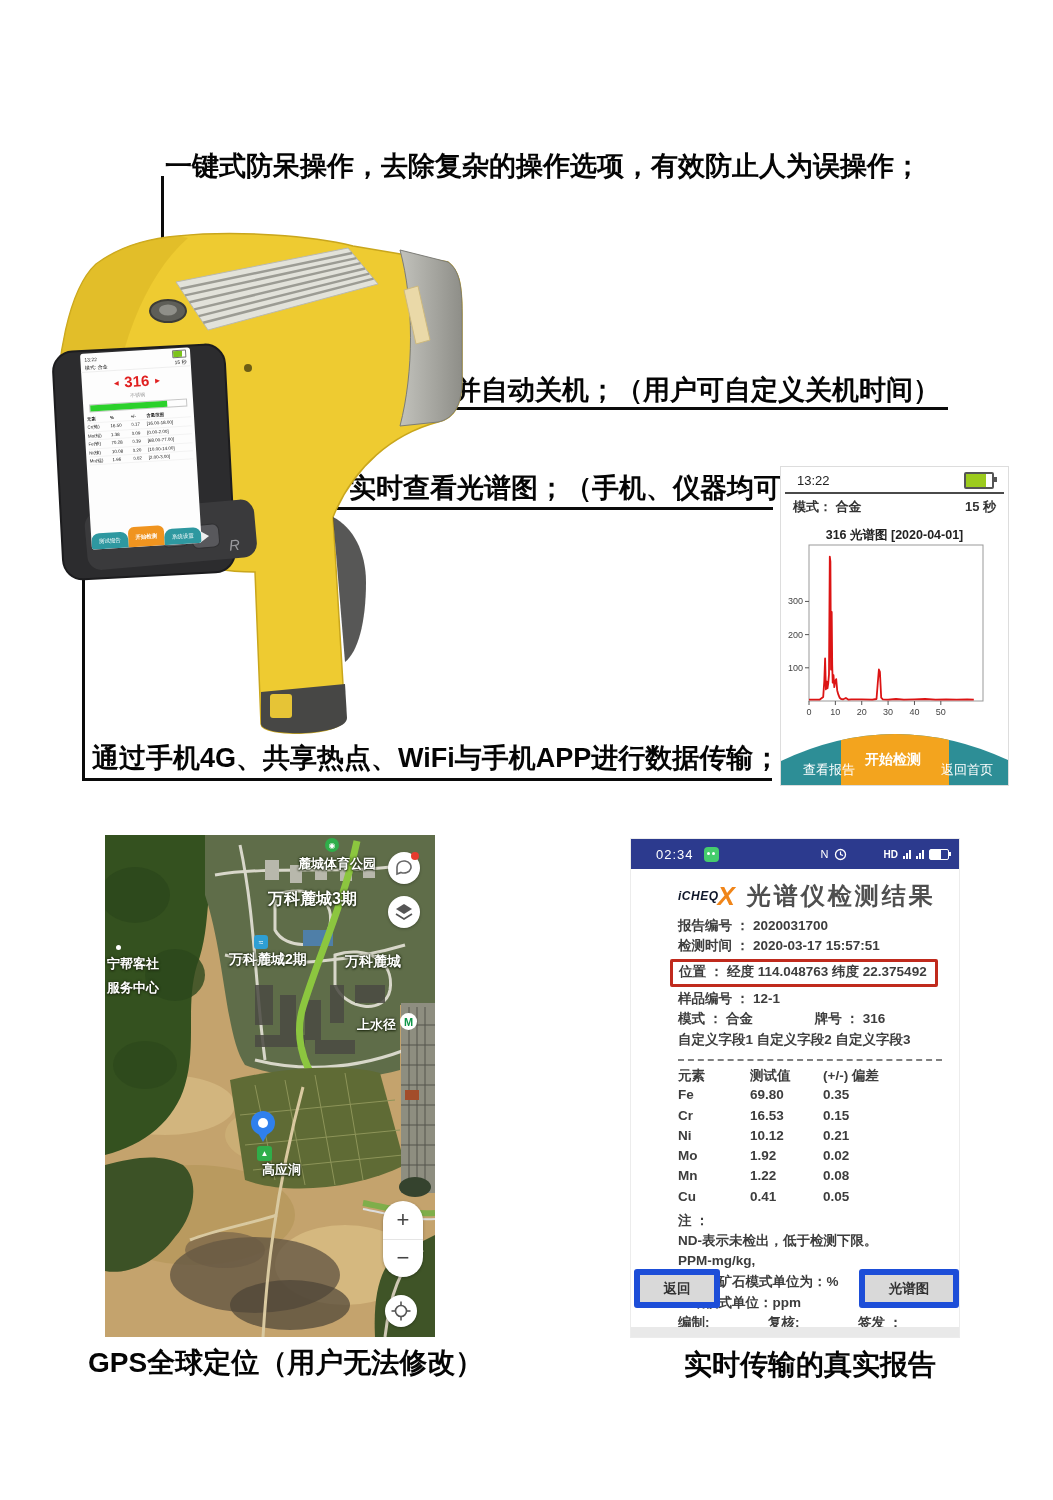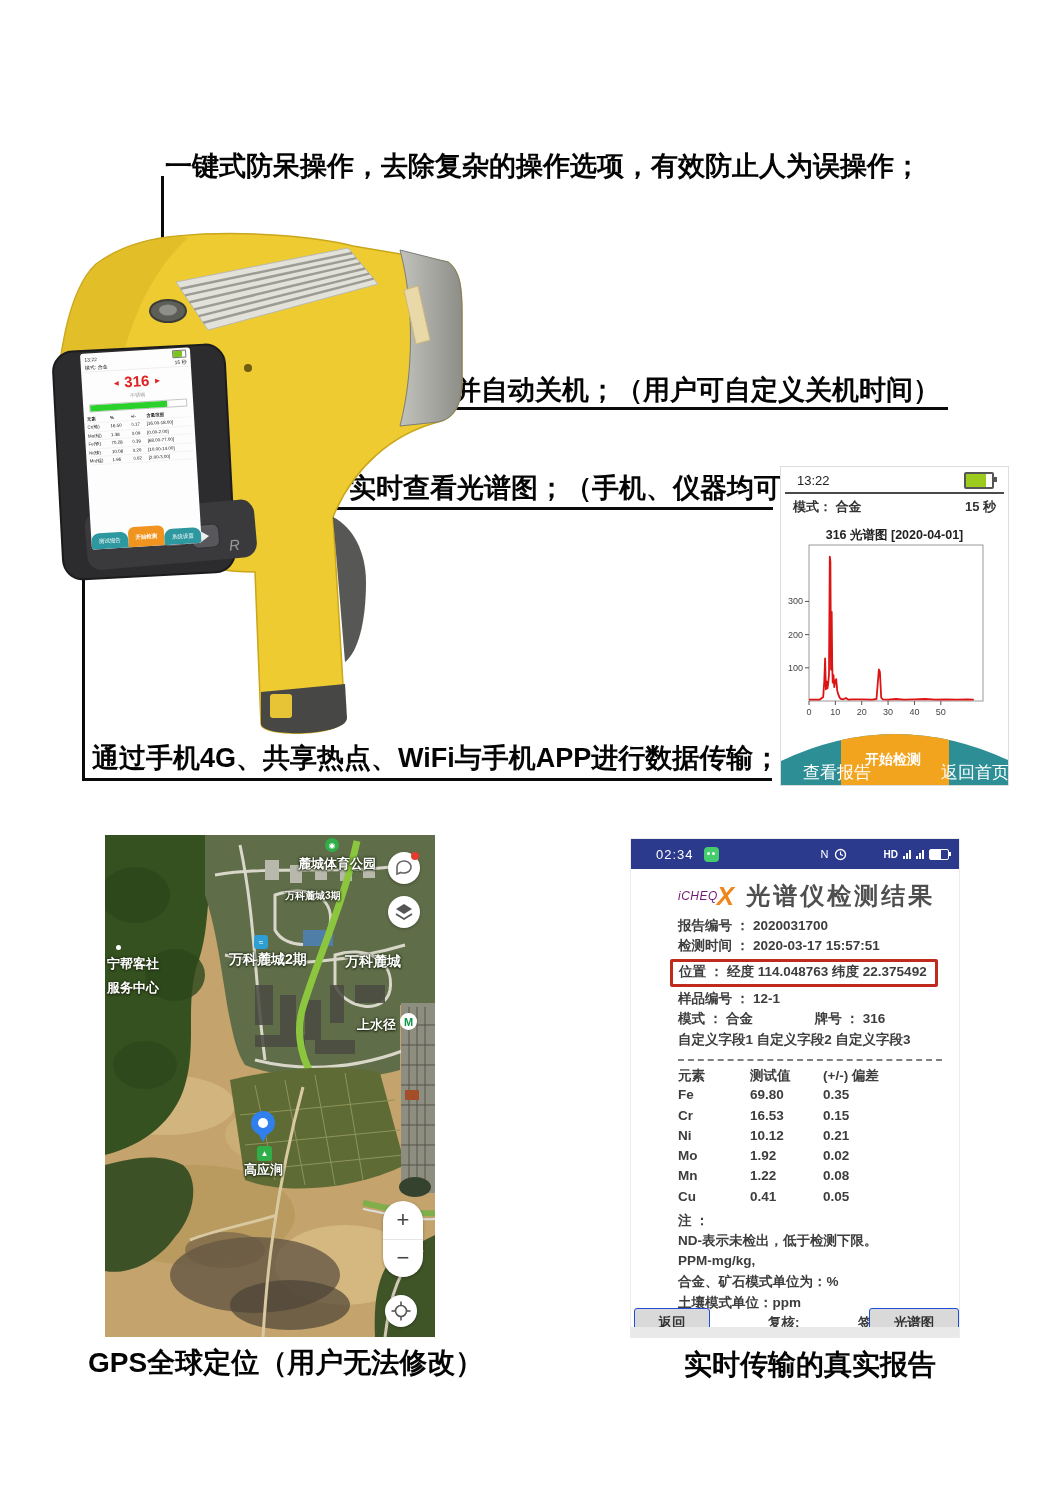--- a/index.html
+++ b/index.html
@@ -32,21 +32,21 @@
   
   .spec{position:absolute;left:780px;top:466px;width:229px;height:320px;background:#fff;
         border:1px solid #ddd;box-sizing:border-box;overflow:hidden;font-size:13px;color:#222;}
   .sp-top{display:flex;justify-content:space-between;align-items:center;padding:5px 10px 3px 12px;
           border-bottom:2px solid #4a4a4a;margin:0 4px;}
   .sp-batt{width:26px;height:13px;border:2px solid #555;border-radius:2px;position:relative;background:linear-gradient(90deg,#9ccb1d 78%,#fff 78%);}
   .sp-batt:after{content:"";position:absolute;right:-5px;top:3px;width:3px;height:5px;background:#555;}
   .sp-mode{display:flex;justify-content:space-between;padding:4px 12px;font-weight:bold;color:#333;}
   .sp-title{position:absolute;left:0;top:60px;width:100%;text-align:center;font-size:12.5px;font-weight:600;color:#222;}
   .sp-nav{position:absolute;left:0;bottom:0;width:229px;height:60px;}
-  .sp-nav-label{position:absolute;color:#fff;font-size:17px;white-space:nowrap;}
+  .sp-nav-label{position:absolute;color:#fff;font-size:13px;white-space:nowrap;}
   
   .map{position:absolute;left:105px;top:835px;width:330px;height:502px;overflow:hidden;background:#c4a36d;}
   .map-label{position:absolute;color:#fff;font-weight:bold;white-space:nowrap;
              text-shadow:0 0 2px #222e14,0 1px 2px #222e14,0 0 3px #222e14;}
   .map-btn{position:absolute;background:#fff;border-radius:50%;width:32px;height:32px;
            display:flex;align-items:center;justify-content:center;box-shadow:0 1px 3px rgba(0,0,0,.3);}
   .map-pill{position:absolute;left:278px;top:366px;width:40px;height:76px;background:#fff;border-radius:20px;
             display:flex;flex-direction:column;box-shadow:0 1px 3px rgba(0,0,0,.3);}
   .map-pill div{flex:1;display:flex;align-items:center;justify-content:center;font-size:22px;color:#444;}
   .map-pill div:first-child{border-bottom:1px solid #e5e5e5;}
@@ -71,31 +71,31 @@
   .rp-chat{width:15px;height:15px;background:#45cc6d;border-radius:4px;margin-left:10px;position:relative;}
   .rp-chat:before{content:"";position:absolute;left:3px;top:5px;width:3px;height:3px;background:#fff;border-radius:50%;}
   .rp-chat:after{content:"";position:absolute;left:8px;top:5px;width:3px;height:3px;background:#fff;border-radius:50%;}
   .rp-sicons{margin-left:auto;margin-right:10px;display:flex;align-items:center;gap:5px;font-size:11px;}
   .sig{display:flex;align-items:flex-end;gap:1px;}
   .sig i{display:block;width:2px;background:#fff;}
   .rp-batt{width:18px;height:9px;border:1px solid #fff;border-radius:2px;background:linear-gradient(90deg,#fff 60%,transparent 60%);position:relative;}
   .rp-batt:after{content:"";position:absolute;right:-3px;top:2px;width:2px;height:4px;background:#fff;}
   .rp-body{padding:6px 10px 0 47px;font-size:13.5px;font-weight:600;color:#3d3d3d;}
   .rp-titlerow{display:flex;align-items:center;height:42px;}
-  .rp-logo{font-style:italic;font-weight:normal;color:#701a75;font-size:12px;letter-spacing:.5px;}
+  .rp-logo{font-style:italic;font-weight:bold;color:#0f172a;font-size:12px;letter-spacing:.5px;}
   .rp-logox{color:#f08519;font-size:26px;font-weight:bold;font-style:italic;margin-left:-1px;line-height:1;}
   .rp-title{font-size:24px;color:#4f4f4f;letter-spacing:3px;margin-left:12px;font-weight:600;}
   .rp-line{height:20.4px;white-space:nowrap;}
   .rp-locbox{display:inline-block;border:3px solid #c02a1d;border-radius:2px;padding:1px 8px 3px 6px;margin:1px 0 1px -8px;}
   .rp-dash{width:264px;border-top:2px dashed #808080;margin:8px 0 6px 0;height:0;}
   .rp-trow{display:flex;height:20.3px;}
   .rp-tc1{width:72px;} .rp-tc2{width:73px;} .rp-tc3{width:auto;}
   .rp-sign{display:flex;height:22px;}
   .rp-sign span{width:90px;}
-  .rp-btn{position:absolute;bottom:0;height:27px;background:#d9d9d9;border:1px solid #1d4ed8;border-radius:3px;
+  .rp-btn{position:absolute;bottom:29px;height:27px;background:#d9d9d9;border:6px solid #1d4ed8;border-radius:3px;
           font-size:13.5px;font-weight:bold;color:#333;display:flex;align-items:center;justify-content:center;}
   .rp-strip{position:absolute;left:0;bottom:0;width:100%;height:10px;background:#e9e9e9;}
 </style>
 </head>
 <body>
 
 <div class="page">
 
   <div class="anno" style="left:165px;top:140px;margin-top:8px;">一键式防呆操作，去除复杂的操作选项，有效防止人为误操作；</div>
   <div class="lead" style="left:161px;top:176px;width:3px;height:138px;"></div>
@@ -354,27 +354,27 @@
       <path d="M258 374 C280 378 305 386 330 384" stroke="#ddd" stroke-width="2" fill="none"></path>
       <path d="M290 420 L330 400 L330 502 L270 502 C268 460 275 435 290 420 Z" fill="#3f5427"></path>
       <path d="M280 502 C285 460 295 430 318 415" stroke="#cfc8b4" stroke-width="3" fill="none"></path>
       <path d="M0 330 C30 322 55 318 78 330 C95 345 90 380 70 402 C50 430 20 440 0 436 Z" fill="#3c5226"></path>
       <path d="M198 252 C185 300 175 350 168 400 C162 440 160 470 158 502" stroke="#d9c9a0" stroke-width="3" fill="none"></path>
       <path d="M172 380 C140 390 110 395 85 405" stroke="#d9c9a0" stroke-width="3" fill="none"></path>
     </svg>
 
     <div id="map-labels">
         <div class="map-label" style="left: 193px; top: 20px; font-size: 13px;">麓城体育公园</div>
-        <div class="map-label" style="left: 163px; top: 54px; font-size: 10px; margin-left: 17px;">万科麓城3期</div>
+        <div class="map-label" style="left: 163px; top: 54px; font-size: 16px;">万科麓城3期</div>
         <div class="map-label" style="left: 124px; top: 116px; font-size: 14px;">万科麓城2期</div>
         <div class="map-label" style="left: 240px; top: 118px; font-size: 14px;">万科麓城</div>
         <div class="map-label" style="left: 2px; top: 120px; font-size: 13px;">宁帮客社</div>
         <div class="map-label" style="left: 2px; top: 136px; font-size: 13px; margin-top: 8px;">服务中心</div>
         <div class="map-label" style="left: 252px; top: 181px; font-size: 13px;">上水径</div>
-        <div class="map-label" style="left: 139px; top: 326px; font-size: 13px;">高应涧</div>
+        <div class="map-label" style="left: 157px; top: 326px; font-size: 13px;">高应涧</div>
       </div>
 
     <div class="poi-park">◉</div>
     <div class="poi-blue">≈</div>
     <div class="poi-dot"></div>
     <div class="poi-metro">M</div>
     <div class="pin"></div>
     <div class="poi-green">▲</div>
 
     <div class="map-btn" style="left:283px;top:17px;">

